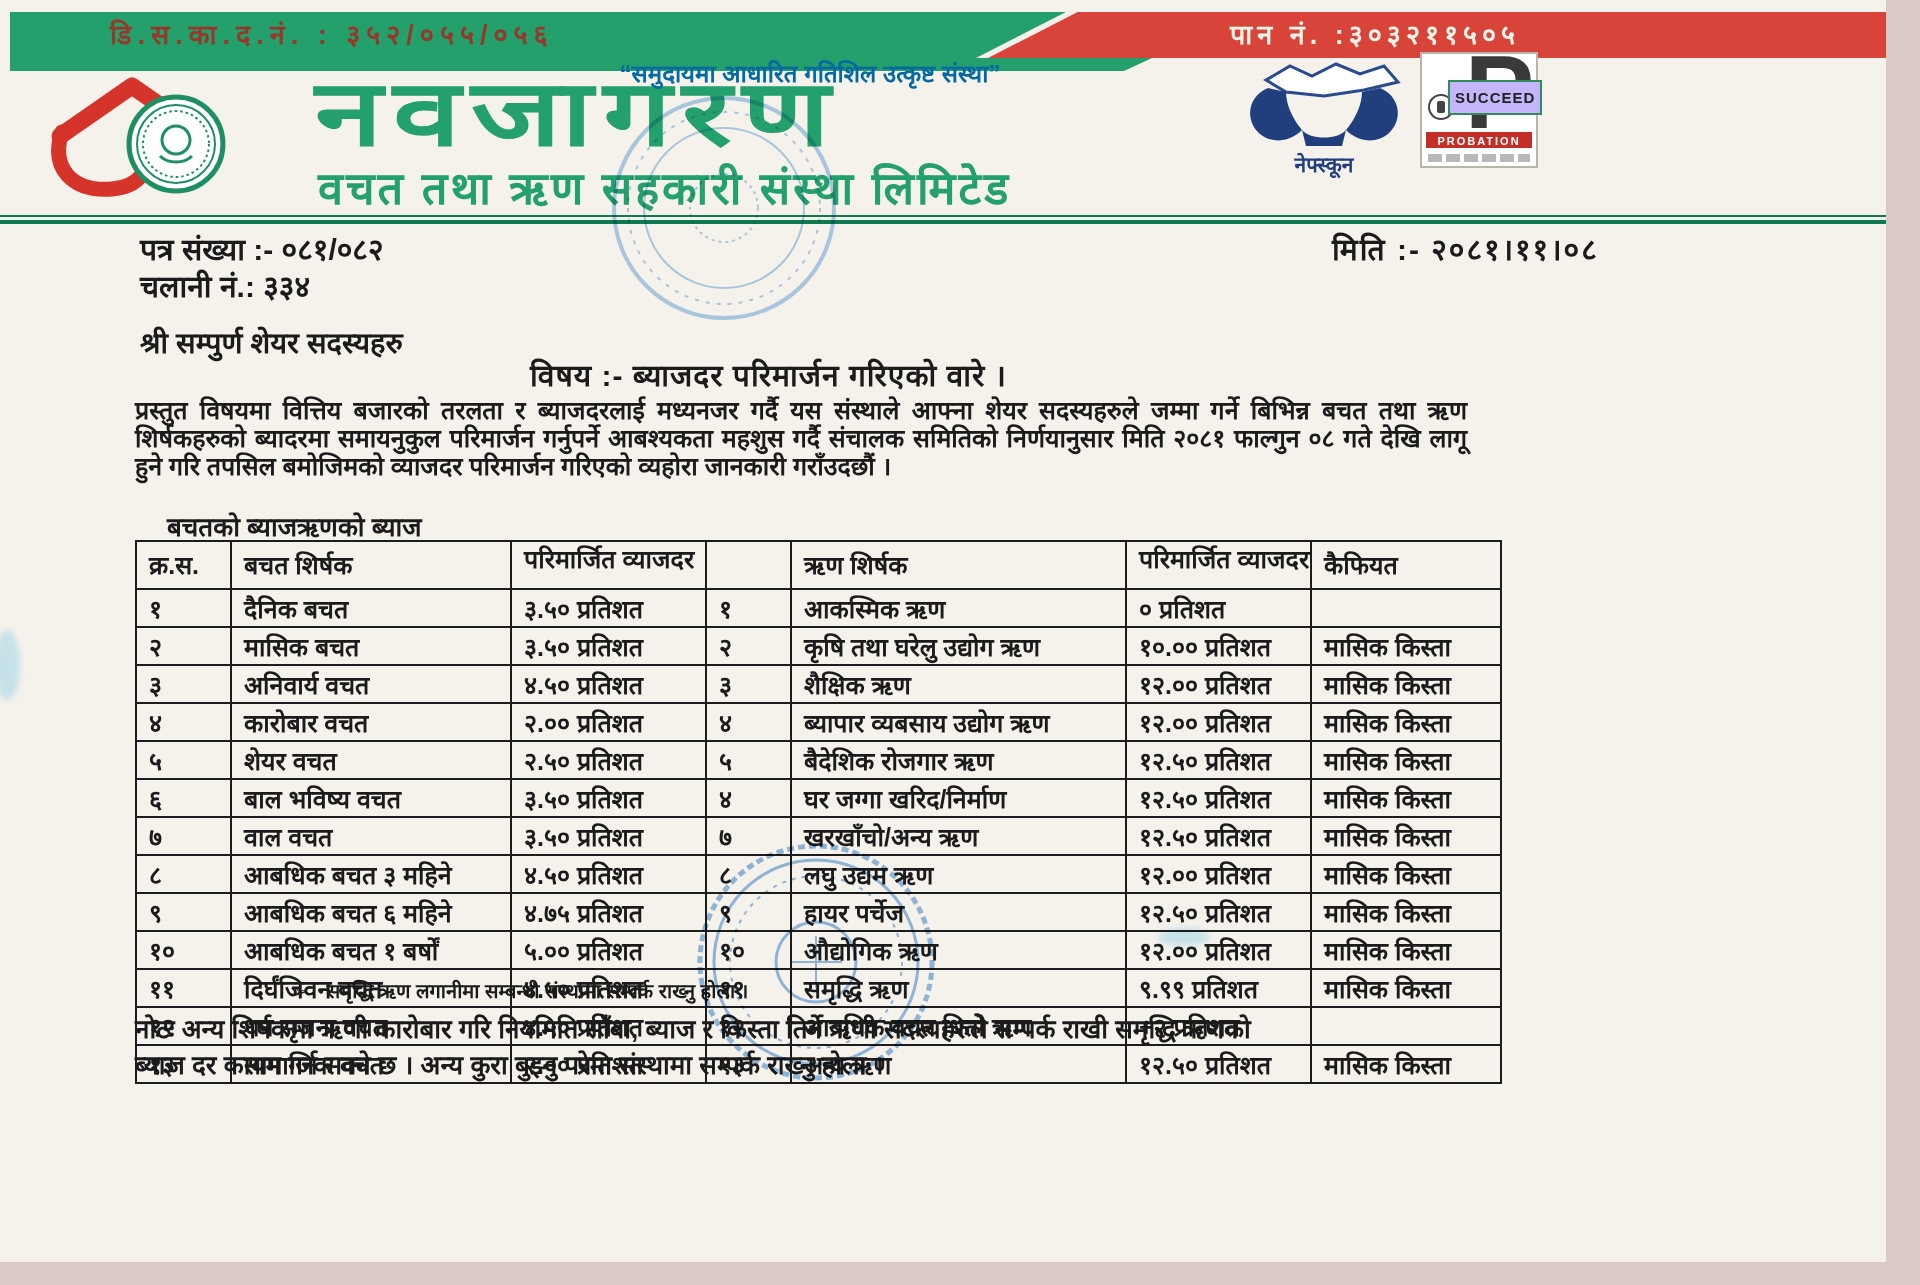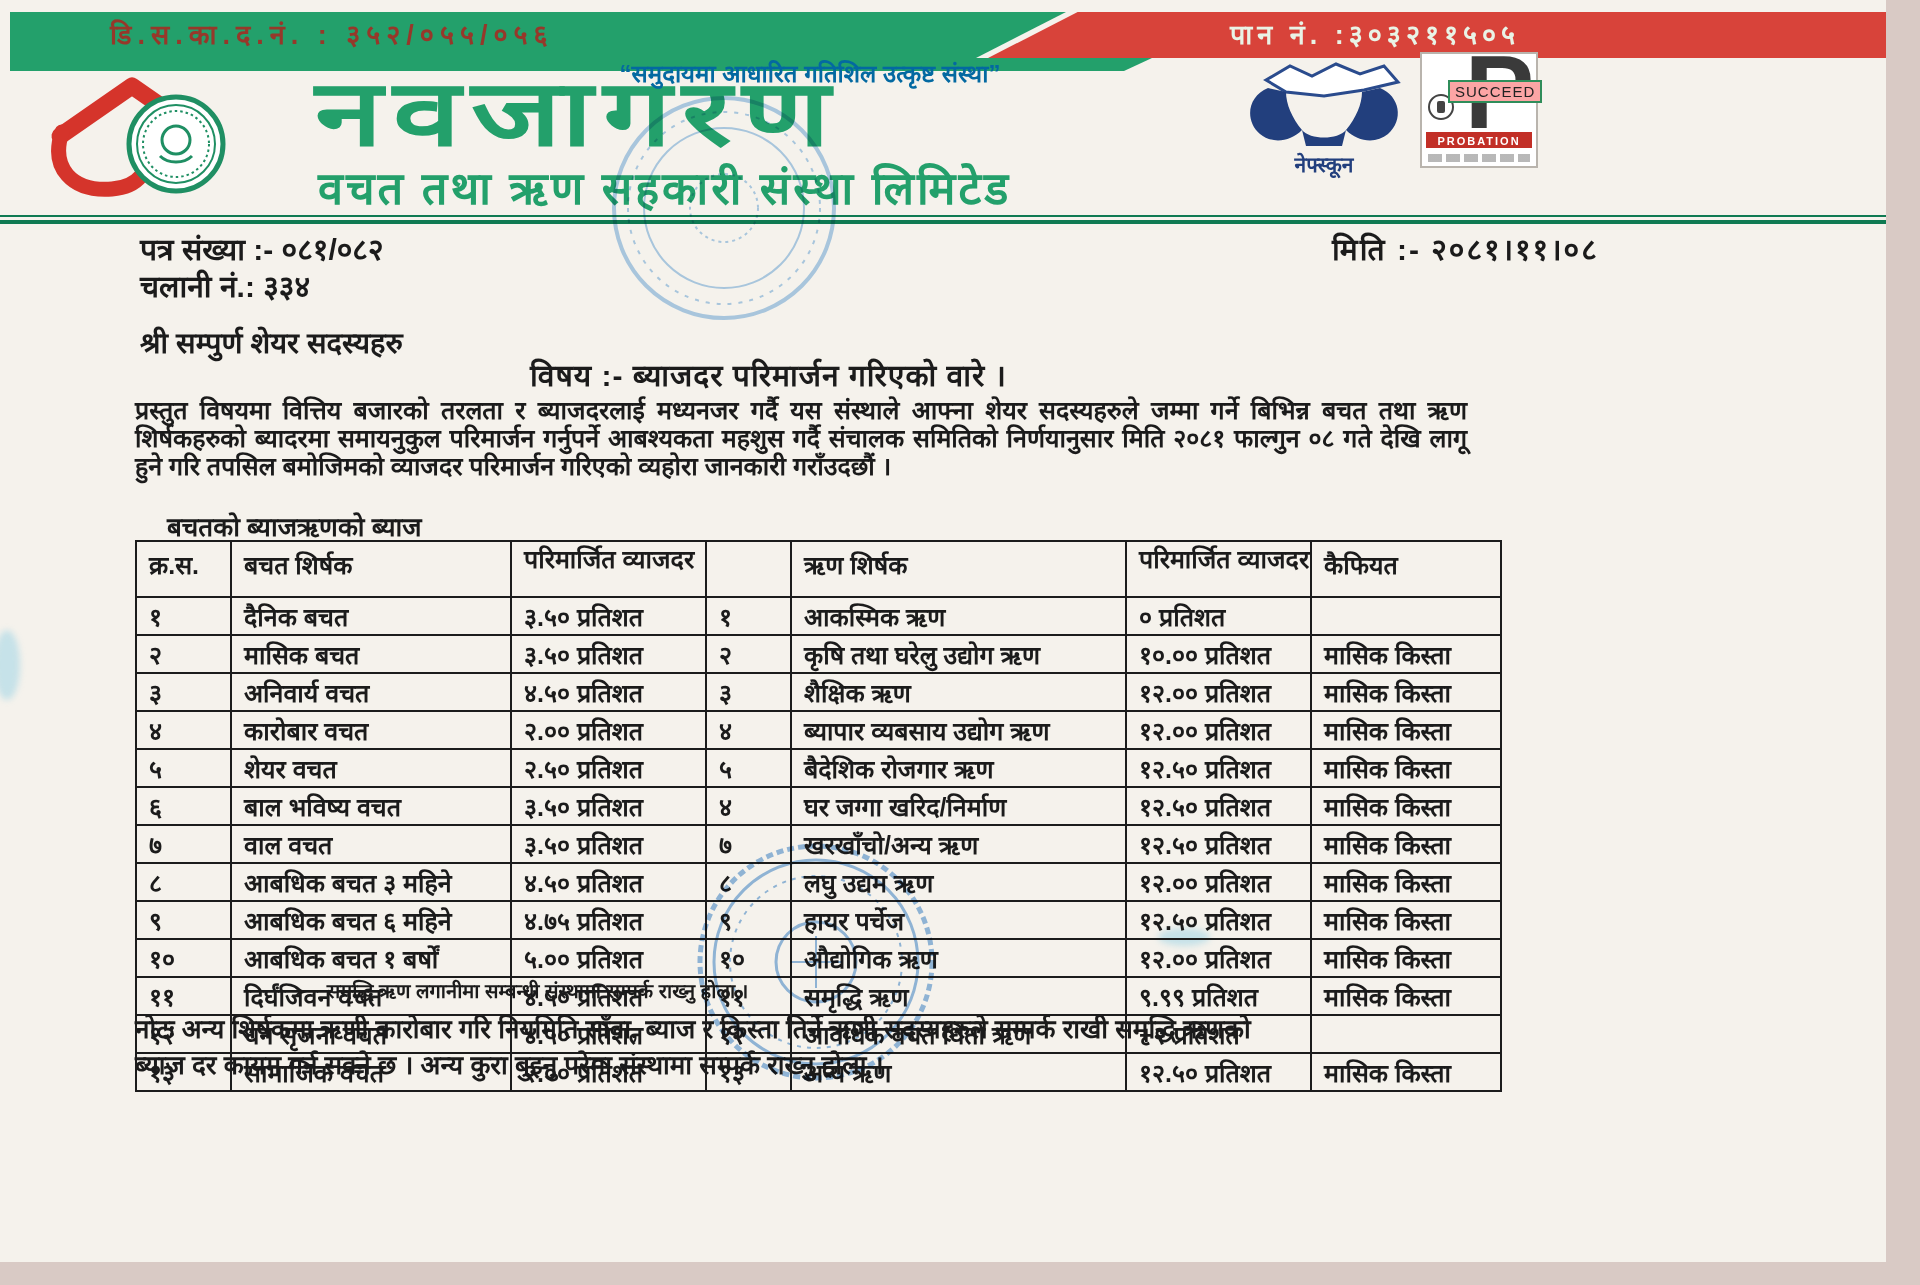--- a/index.html
+++ b/index.html
@@ -56,22 +56,22 @@
   .org-subtitle{
     position:absolute;left:318px;top:156px;
     font-size:45px;font-weight:bold;color:var(--green);
     letter-spacing:3px;white-space:nowrap;z-index:3;
   }
   .nefscun{position:absolute;left:1238px;top:54px;width:172px;height:122px;z-index:3;text-align:center;}
   .nefscun .lbl{font-size:21px;font-weight:bold;color:#223f7d;margin-top:-4px;}
   .succeed{position:absolute;left:1420px;top:52px;width:118px;height:116px;z-index:3;
     background:#fff;border:2px solid #b9b4ad;}
   .succeed .pchar{position:absolute;right:2px;top:-14px;font-size:104px;font-weight:bold;color:#3a3a3a;line-height:1;}
-  .succeed .pill{position:absolute;left:26px;top:26px;padding:1px 5px;background:#fca5a5;border:2px solid #2f8d5a;
-    font-size:15px;font-weight:normal;color:#222;letter-spacing:1px;}
+  .succeed .pill{position:absolute;left:26px;top:26px;padding:7px 5px;background:#c4b5fd;border:2px solid #2f8d5a;
+    font-size:15px;font-weight:bold;color:#222;letter-spacing:1px;}
   .succeed .fist{position:absolute;left:6px;top:40px;width:26px;height:26px;border:2px solid #444;border-radius:50%;}
   .succeed .fist:after{content:"";position:absolute;left:7px;top:5px;width:8px;height:12px;background:#444;border-radius:2px;}
   .succeed .strip{position:absolute;left:4px;bottom:18px;right:4px;height:16px;background:#c22f27;
     color:#fff;font-size:11px;font-weight:bold;letter-spacing:2px;text-align:center;line-height:18px;}
   .succeed .fineprint{position:absolute;left:6px;bottom:4px;right:6px;height:8px;
     background:repeating-linear-gradient(to right,#9a9a9a 0 14px,transparent 14px 18px);opacity:.7;}
   .rule{position:absolute;left:0;top:215px;width:1886px;height:9px;z-index:2;
     border-top:2px solid var(--green-dark);border-bottom:4px solid var(--green-dark);}
   
   .letter-no{position:absolute;left:140px;top:228px;font-size:30px;font-weight:bold;}
@@ -86,21 +86,21 @@
   .table-heading{position:absolute;left:135px;top:508px;font-size:26px;font-weight:bold;margin-left:32px;}
   
   table.rates{
     position:absolute;left:135px;top:540px;width:1365px;
     border-collapse:collapse;table-layout:fixed;z-index:2;
   }
   table.rates th,table.rates td{
     border:2px solid #1c1c1c;font-size:25px;font-weight:bold;color:var(--ink);
     padding:1px 6px 1px 12px;text-align:left;overflow:hidden;white-space:nowrap;
   }
-  table.rates thead th{height:56px;vertical-align:top;padding-top:5px;}
+  table.rates thead th{height:48px;vertical-align:top;padding-top:5px;}
   table.rates tbody td{height:29px;}
   th.c-sn,td.c-sn{padding-left:18px;}
   th.c-saving{text-align:center;}
   th.pre{white-space:pre-line;line-height:24px;}
   
   .bullet{position:absolute;left:292px;top:977px;font-size:20px;font-weight:bold;}
   .bullet .marker{margin-right:18px;}
   .note1{position:absolute;left:135px;top:1010px;width:1345px;font-size:26px;font-weight:bold;}
   .note2{position:absolute;left:135px;top:1046px;width:1345px;font-size:26px;font-weight:bold;}
   

